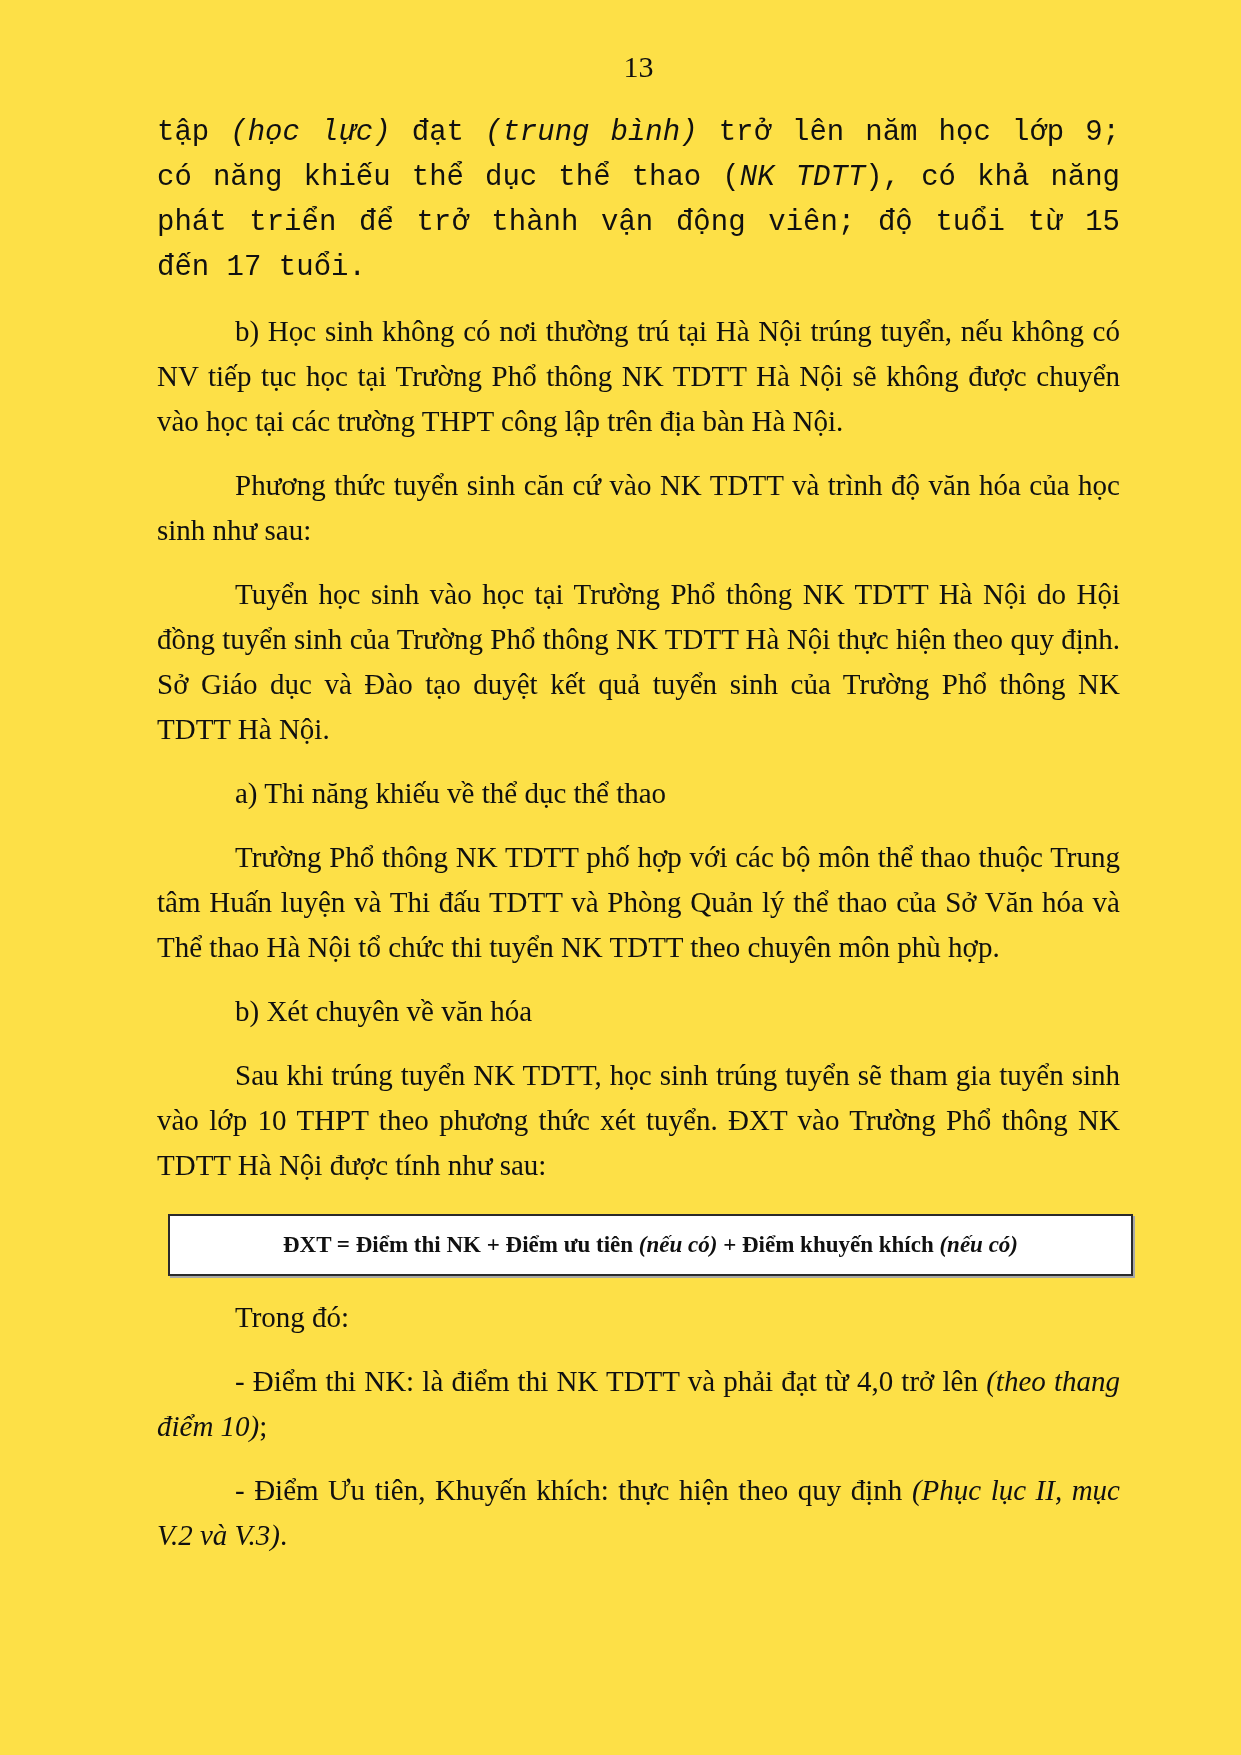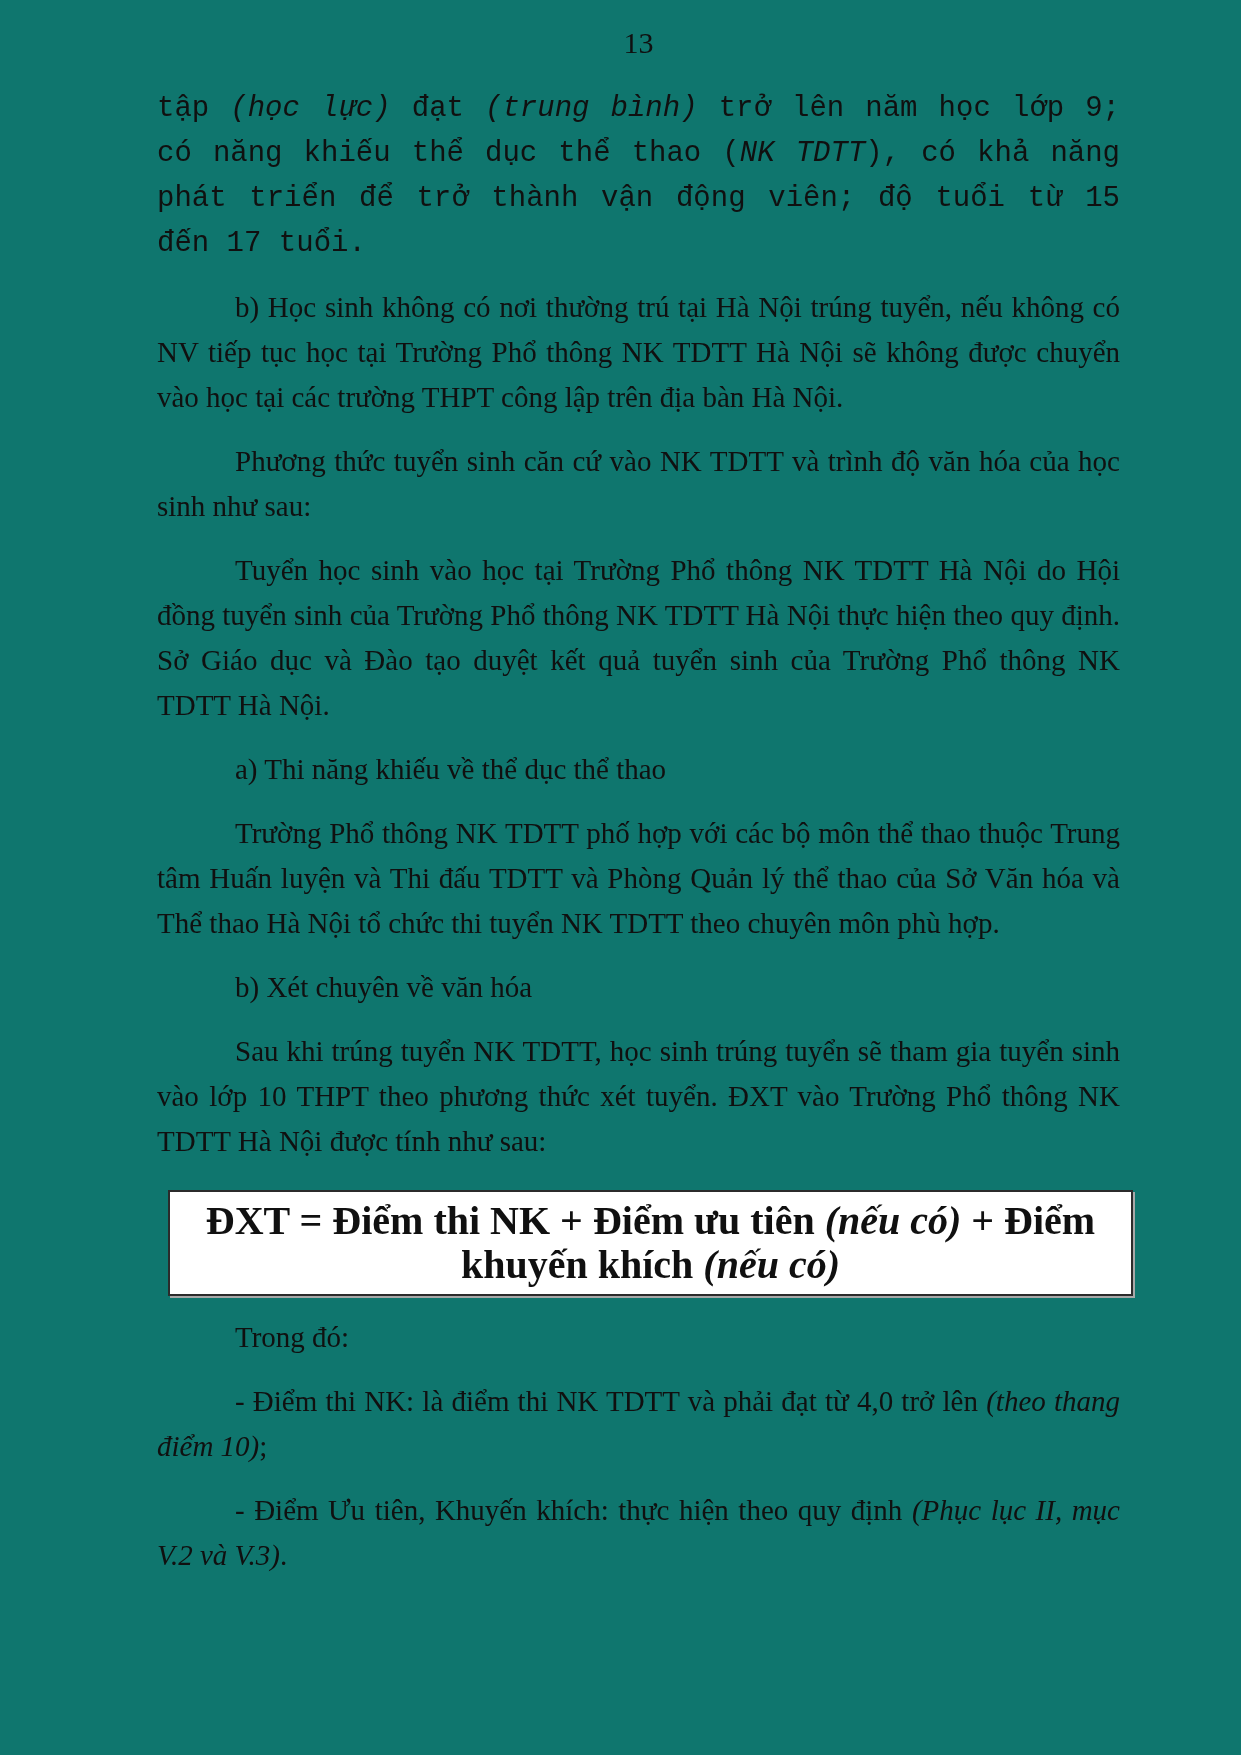--- a/index.html
+++ b/index.html
@@ -12,22 +12,22 @@
     width: 1241px;
     height: 1755px;
     color: #101010;
     font-family: "Liberation Serif", "DejaVu Serif", serif;
     overflow: hidden;
   }
   .page {
     box-sizing: border-box;
     width: 1241px;
     height: 1755px;
-    padding: 26px 121px 0 157px;
-    background: #0f766e;
+    padding: 50px 121px 0 157px;
+    background: #fde047;
   }
   .pagenum {
     text-align: center;
     font-size: 30px;
     line-height: 34px;
     margin: 0 0 26px 0;
   }
   .para {
     margin: 19px 0 0 0;
     font-size: 29px;
@@ -39,21 +39,21 @@
   .b  { font-weight: bold; }
   .i  { font-style: italic; }
   .bi { font-weight: bold; font-style: italic; }
   .formula-box {
     box-sizing: border-box;
     margin: 26px -13px 0 11px;
     border: 2px solid #2b2b2b;
     box-shadow: 2px 2px 0 #a8a8a8;
     padding: 7px 10px;
     text-align: center;
-    font-size: 40px;
+    font-size: 23px;
     line-height: 44px;
     font-weight: bold;
     text-indent: 0;
     background: #ffffff;
   }
 </style>
 </head>
 <body>
 
 <div class="page">

